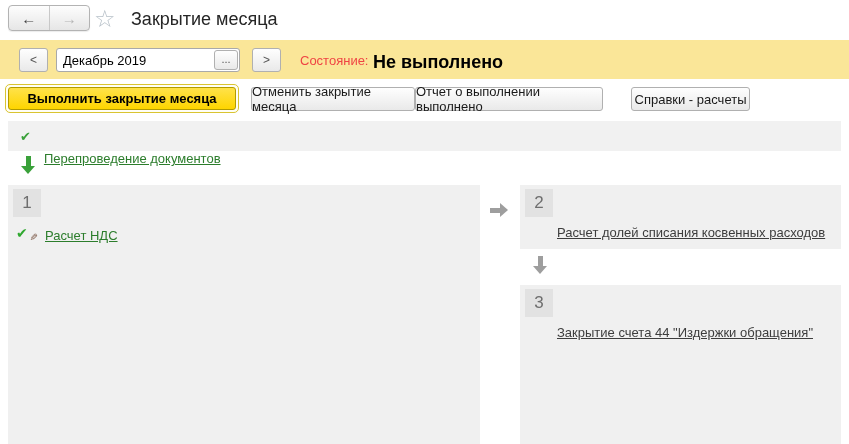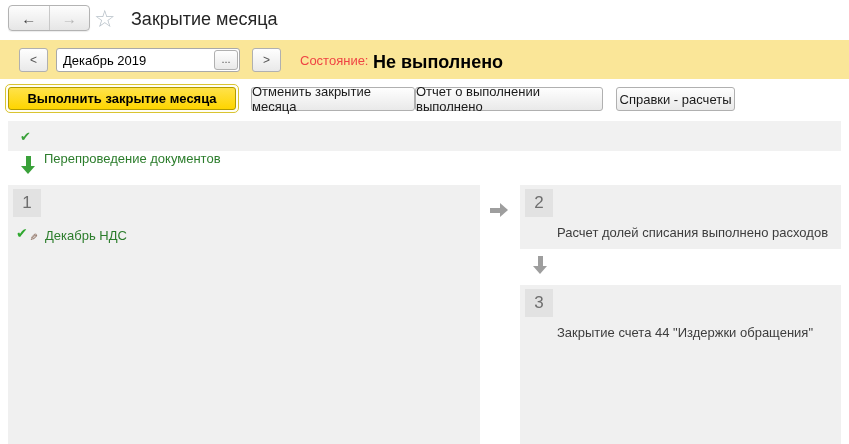--- a/index.html
+++ b/index.html
@@ -68,29 +68,29 @@
   }
   .gray-btn {
     position: absolute; top: 3px; height: 24px;
     border: 1px solid #b0b0b0; border-radius: 3px;
     background: linear-gradient(#fefefe, #e9e9e9);
     font-size: 13px; color: #1a1a1a;
     display: flex; align-items: center; justify-content: center; cursor: pointer;
   }
   .btn-cancel { left: 243px; width: 164px; margin-left: 8px; }
   .btn-report { left: 415px; width: 188px; }
-  .btn-calcs  { left: 616px; width: 119px; }
+  .btn-calcs  { left: 631px; width: 119px; }
 
   
   .repost-strip {
     position: absolute; left: 8px; top: 121px; width: 833px; height: 30px;
     background: #f1f1f1; display: flex; align-items: center;
   }
   .check-green { color: #3aa13a; font-size: 13px; margin-left: 12px; }
-  .link { font-size: 13px; cursor: pointer; white-space: nowrap; margin-top: 45px; }
+  .link { text-decoration: underline; font-size: 13px; cursor: pointer; white-space: nowrap; margin-top: 45px; }
   .link.green { color: #2c7d2c; }
   .link.dark  { color: #3d3d3d; }
   .repost-strip .link { margin-left: 13px; }
 
   
   .arrow-down { position: absolute; width: 14px; display: flex; flex-direction: column; align-items: center; }
   .arrow-down .stem { width: 5px; height: 10px; }
   .arrow-down .head { width: 0; height: 0; border-left: 7px solid transparent; border-right: 7px solid transparent; }
   .arrow-down.green { left: 21px; top: 156px; }
   .arrow-down.green .stem { background: #3aa13a; }
@@ -164,33 +164,33 @@
     <div class="head"></div>
 </div>
 
 <div class="panel panel-1">
   <div class="stage-num">1</div>
   <div class="op-row" style="top: 41px;">
     <span class="op-icon">
       <span>✔</span>
       <span class="pencil">✎</span>
     </span>
-    <a class="link green">Декабрь НДС</a>
+    <a class="link green">Расчет НДС</a>
   </div>
 </div>
 
 <div class="arrow-right">
   <div class="stem"></div>
     <div class="head"></div>
 </div>
 
 <div class="panel panel-2">
   <div class="stage-num">2</div>
   <div class="op-row" style="top: 38px;">
-    <a class="link dark">Расчет долей списания выполнено расходов</a>
+    <a class="link dark">Расчет долей списания косвенных расходов</a>
   </div>
 </div>
 
 <div class="arrow-down gray">
   <div class="stem"></div>
     <div class="head"></div>
 </div>
 
 <div class="panel panel-3">
   <div class="stage-num">3</div>

